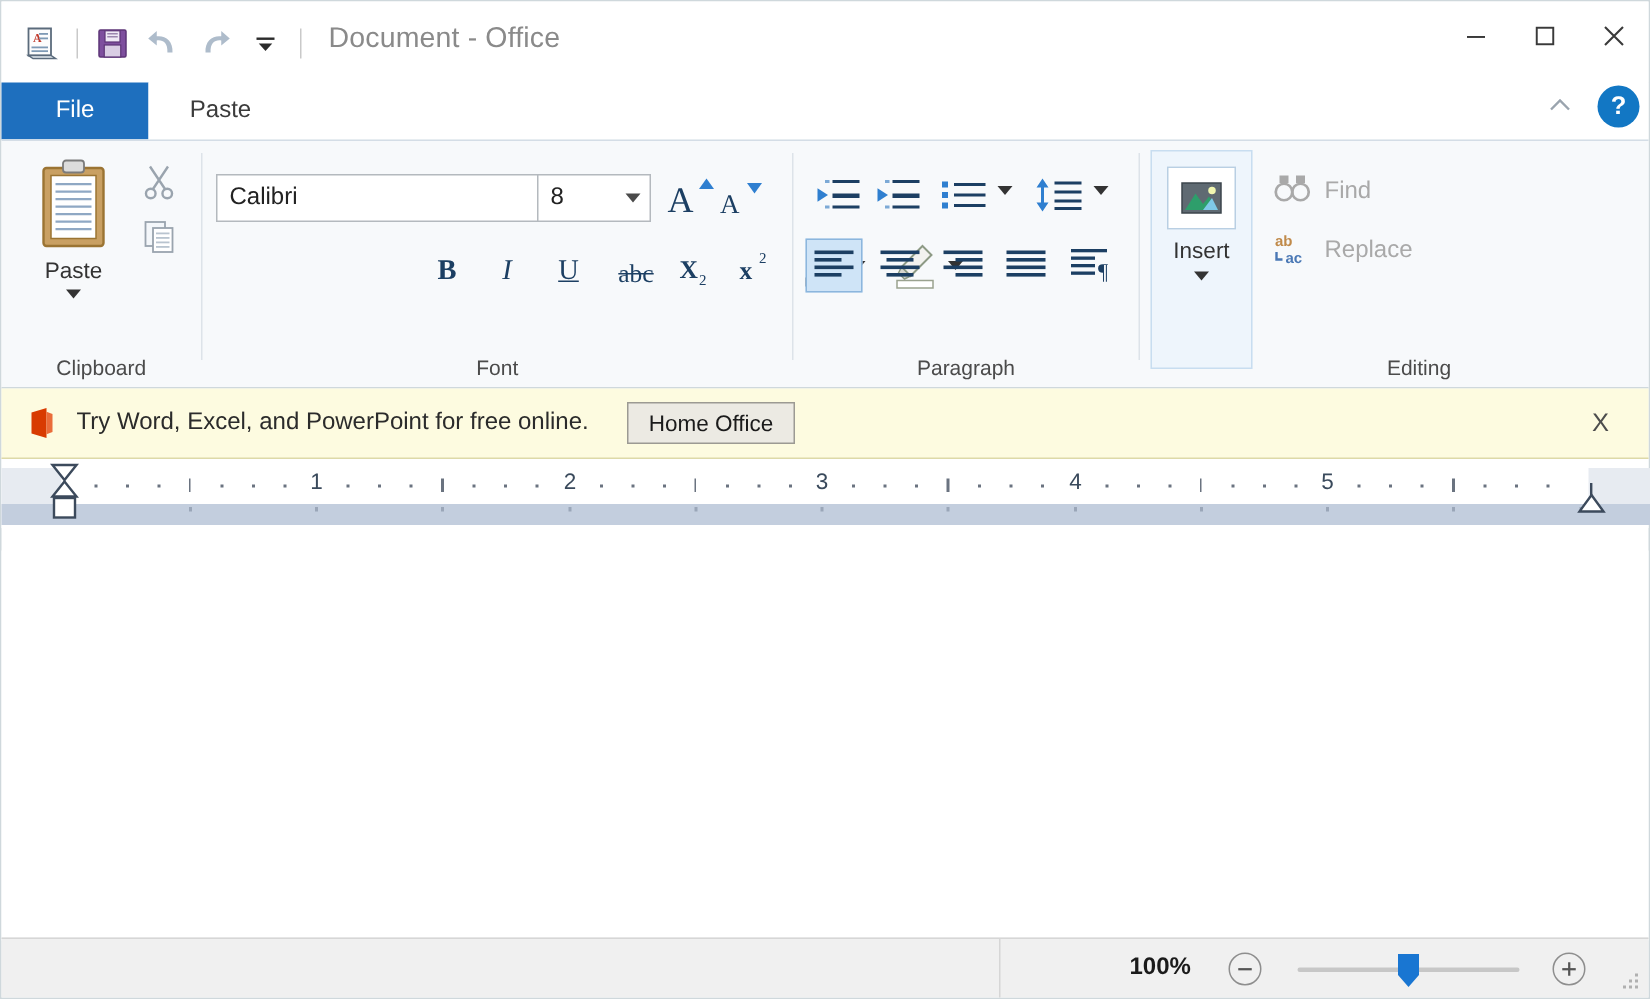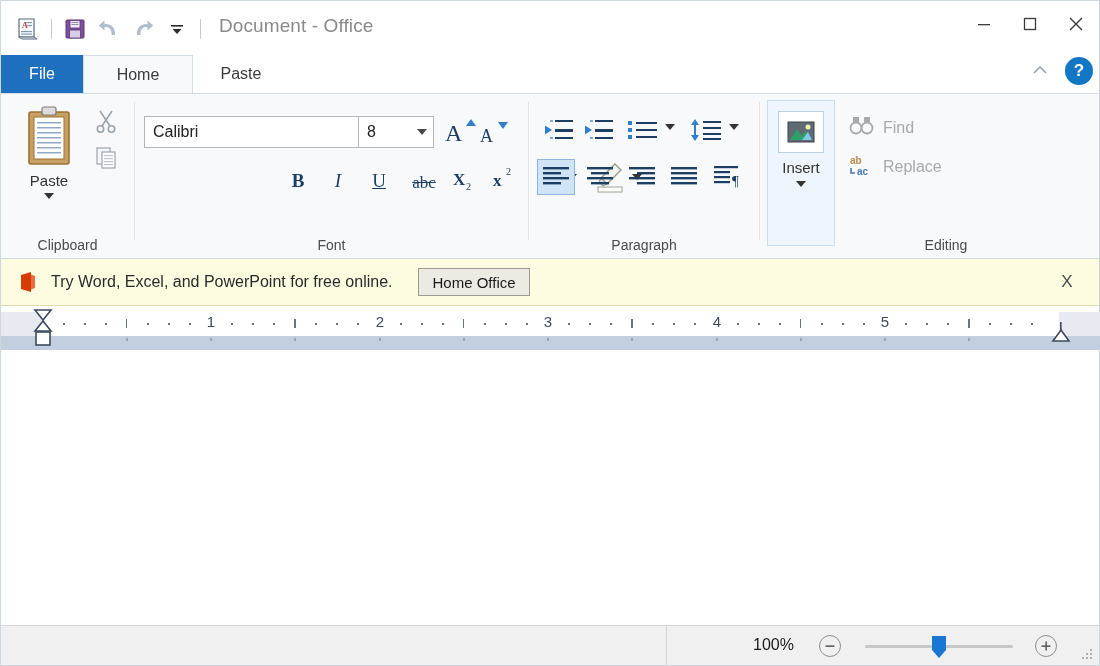--- a/index.html
+++ b/index.html
@@ -18,21 +18,21 @@
   .qat-sep{width:1px;height:20px;background:#c9c9c9;margin:0 6px;}
   .apptitle{position:absolute;left:218px;top:14px;font-size:19px;color:#8a8a8a;letter-spacing:.1px;}
   .wincontrols{position:absolute;right:0;top:0;display:flex;}
   .wc{width:46px;height:46px;display:flex;align-items:center;justify-content:center;}
   .wc svg{display:block;}
 
   
   .tabstrip{position:relative;height:38px;background:#ffffff;}
   .tabs{position:absolute;left:0;top:0;display:flex;height:38px;}
   .tab{display:flex;align-items:center;justify-content:center;height:38px;font-size:16px;color:#3b3b3b;box-sizing:border-box;}
-  .tab.file{width:82px;background:#1e6fbe;color:#fff;}
+  .tab.file{width:98px;background:#1e6fbe;color:#fff;}
   .tab.active{width:110px;background:#f7f9fb;border-left:1px solid #d4dde6;border-right:1px solid #d4dde6;border-top:1px solid #d4dde6;}
   .tab.plain{width:96px;background:#ffffff;}
   .ribbon-right{position:absolute;right:6px;top:2px;display:flex;align-items:center;gap:12px;}
   .collapse-chev{width:26px;height:26px;display:flex;align-items:center;justify-content:center;}
   .helpbtn{width:28px;height:28px;border-radius:50%;background:#1277c4;color:#fff;display:flex;align-items:center;justify-content:center;font-size:17px;font-weight:bold;}
 
   
   .ribbon{position:relative;height:164px;background:#f7f9fb;border-top:1px solid #d4dde6;border-bottom:1px solid #cfd8dc;}
   .grp{position:absolute;top:0;height:164px;}
   .grp-label{position:absolute;bottom:5px;width:100%;text-align:center;font-size:14px;color:#4b4b4b;}
@@ -78,21 +78,21 @@
   .num{position:absolute;top:7px;font-size:15px;color:#3a4a5c;transform:translateX(-50%);}
   .ind-left{position:absolute;left:31px;top:2px;}
   .ind-right{position:absolute;left:1050px;top:16px;}
 
   
   .page{position:absolute;left:0;top:366px;width:1098px;height:260px;background:#ffffff;}
 
   
   .status{position:absolute;left:0;bottom:0;width:1098px;height:39px;background:#f0f0f0;border-top:1px solid #d6d6d6;display:flex;align-items:center;}
   .status-div{position:absolute;left:665px;top:0;width:1px;height:39px;background:#d6d6d6;}
-  .zoomlbl{position:absolute;left:752px;top:10px;font-size:16px;color:#1b1b1b;}
+  .zoomlbl{position:absolute;left:752px;top:10px;font-size:16px;color:#1b1b1b;font-weight:bold;}
   .circbtn{position:absolute;top:9px;width:22px;height:22px;border-radius:50%;border:1px solid #8e8e8e;display:flex;align-items:center;justify-content:center;color:#555;box-sizing:border-box;}
   .sliderline{position:absolute;left:864px;top:19px;width:148px;height:3px;background:#c7c7c7;border-radius:2px;}
   .thumb{position:absolute;left:928px;top:9px;width:20px;height:24px;}
   .grip{position:absolute;right:5px;bottom:4px;width:12px;height:12px;}
   .grip i{position:absolute;width:2px;height:2px;background:#b0b0b0;}
 </style>
 </head>
 <body>
 
 <div class="app">
@@ -163,21 +163,20 @@
         <svg width="24" height="24" viewBox="0 0 24 24">
           <path d="M6 6 L18 18 M18 6 L6 18" stroke="#3a3a3a" stroke-width="1.4" fill="none"></path>
         </svg>
       </div>
     </div>
   </div>
 
   <div class="tabstrip">
     <div class="tabs">
       <div class="tab file">File</div>
-      <div class="tab active">Home</div>
       <div class="tab plain">Paste</div>
     </div>
     <div class="ribbon-right">
       <div class="collapse-chev">
         <svg width="20" height="20" viewBox="0 0 20 20">
             <path d="M4 12 L10 6 L16 12" stroke="#9aa4ae" stroke-width="1.6" fill="none"></path>
           </svg>
       </div>
       <div class="helpbtn">?</div>
     </div>

